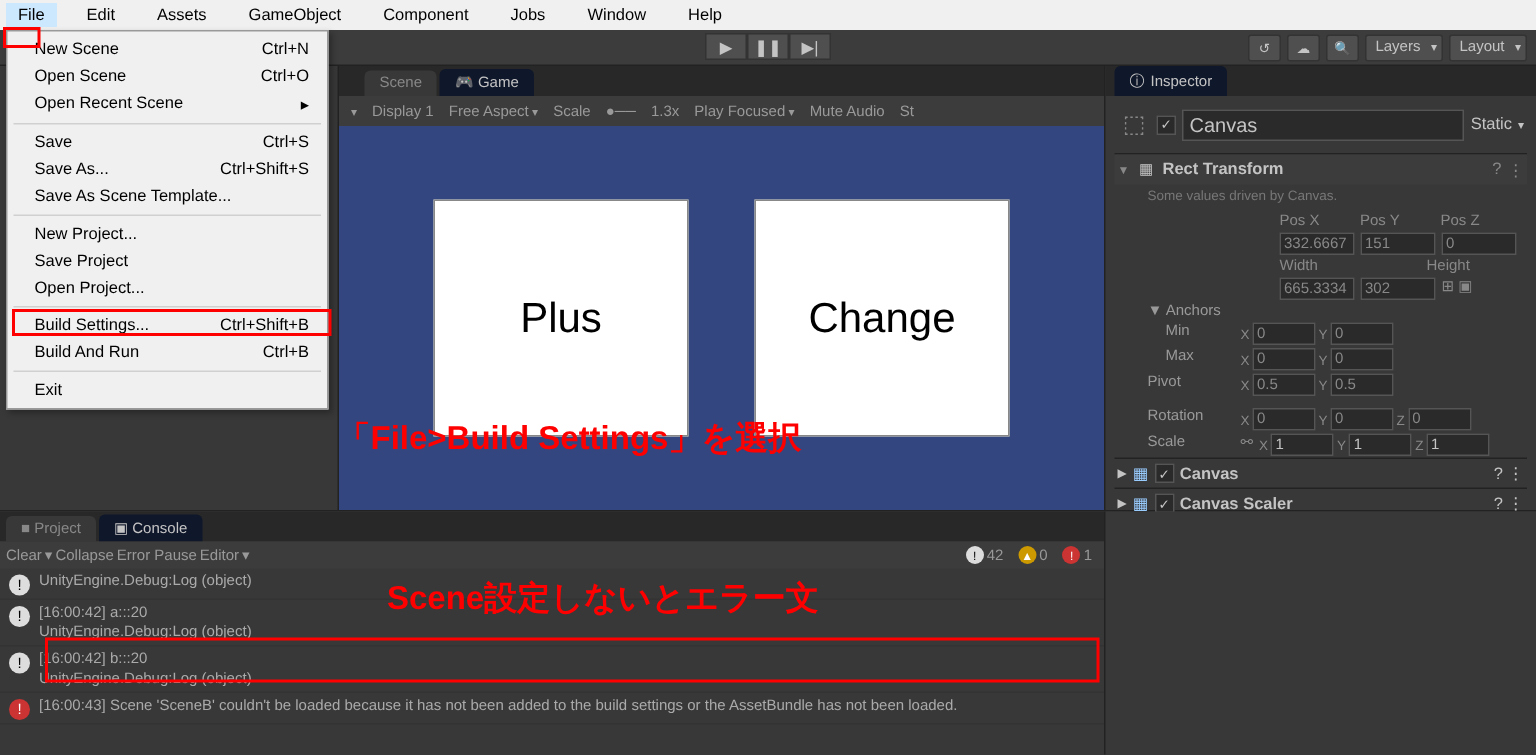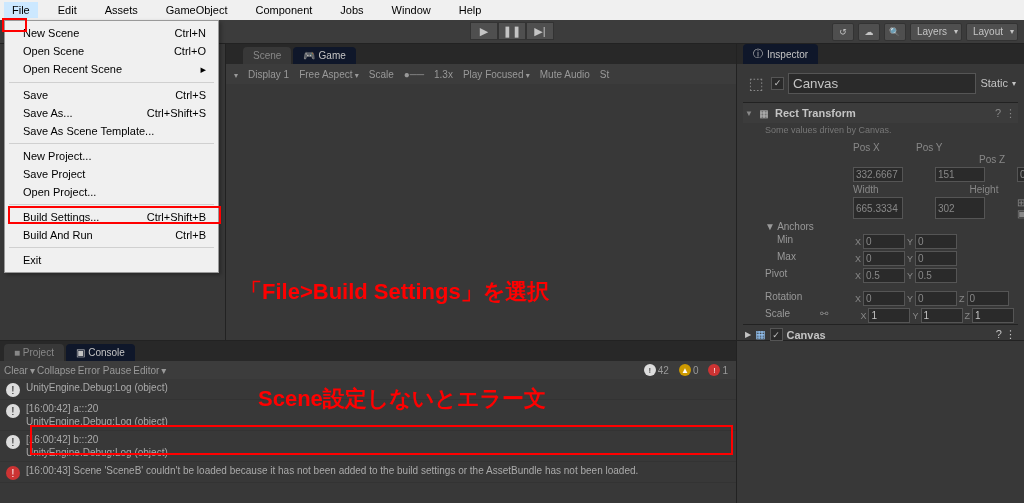--- a/index.html
+++ b/index.html
@@ -43,21 +43,21 @@
 .component-header .tri { font-size: 8px; color: #888; width: 8px; }
 .component-header .icon-box { width: 14px; height: 14px; display: flex; align-items: center; justify-content: center; font-size: 10px; }
 .component-header .title { flex: 1; font-weight: bold; }
 .component-header .gear { color: #888; cursor: pointer; }
 .sub-text { color: #777; font-size: 9px; padding: 2px 4px 6px 22px; }
 .vec3 { display: flex; gap: 2px; }
 .vec-field { display: flex; align-items: center; gap: 2px; }
 .vec-field label { color: #888; font-size: 9px; }
 .vec-field input { width: 42px; background: #2a2a2a; border: 1px solid #555; color: #888; padding: 1px 2px; font-size: 10px; }
 .vec-field input.editable { color: #c4c4c4; }
-.transform-row { display: flex; padding: 1px 4px 1px 22px; font-size: 10px; gap: 28px; }
+.transform-row { display: flex; padding: 1px 4px 1px 22px; font-size: 10px; }
 .transform-row .tlabel { width: 62px; color: #999; }
 .collapsed-row { display: flex; align-items: center; gap: 4px; padding: 3px 2px; border-top: 1px solid #222; }
 .bottom { display: flex; height: 187px; border-top: 1px solid #222; }
 .console-panel { flex: 1; background: #383838; display: flex; flex-direction: column; }
 .console-tabs { height: 20px; background: #282828; display: flex; align-items: flex-end; padding-left: 4px; }
 .console-toolbar { height: 18px; background: #3c3c3c; display: flex; align-items: center; gap: 2px; padding: 0 4px; font-size: 10px; color: #999; }
 .console-toolbar .fill { flex: 1; }
 .badge { display: flex; align-items: center; gap: 2px; padding: 0 4px; }
 .badge .circ { width: 12px; height: 12px; border-radius: 50%; display: flex; align-items: center; justify-content: center; font-size: 8px; color: #fff; }
 .console-list { flex: 1; overflow: hidden; }
@@ -155,20 +155,24 @@
       <span></span>
       <span class="nolabel">Display 1</span>
       <span>Free Aspect</span>
       <span class="nolabel">Scale</span>
       <span class="nolabel">●──</span>
       <span class="nolabel">1.3x</span>
       <span>Play Focused</span>
       <span class="nolabel">Mute Audio</span>
       <span class="nolabel">St</span>
     </div>
+    <div class="game-view">
+      <div class="game-btn">Plus</div>
+      <div class="game-btn">Change</div>
+    </div>
   </div>
 
   <div class="right-col">
     <div class="inspector-header">
       <div class="tab active">
           <span>ⓘ</span>
           <span>Inspector</span>
         </div>
     </div>
     <div class="inspector-body">
@@ -185,21 +189,21 @@
           <span class="tri">▼</span>
           <span class="icon-box">▦</span>
           <span class="title">Rect Transform</span>
           <span class="gear">?</span>
           <span class="gear">⋮</span>
         </div>
         <div class="sub-text">Some values driven by Canvas.</div>
         <div class="transform-row" style="padding-left:110px;">
           <span style="width:54px;color:#888;">Pos X</span>
           <span style="width:54px;color:#888;">Pos Y</span>
-          <span style="width:54px;color:#888;margin-top:12px;">Pos Z</span>
+          <span style="width:54px;color:#888;">Pos Z</span>
         </div>
         <div class="transform-row" style="padding-left:110px;">
           <input style="width: 50px; background: rgb(42, 42, 42); border: 1px solid rgb(85, 85, 85); color: rgb(136, 136, 136); padding: 1px 2px; font-size: 10px; margin-right: 4px;" value="332.6667">
           <input style="width: 50px; background: rgb(42, 42, 42); border: 1px solid rgb(85, 85, 85); color: rgb(136, 136, 136); padding: 1px 2px; font-size: 10px; margin-right: 4px;" value="151">
           <input style="width: 50px; background: rgb(42, 42, 42); border: 1px solid rgb(85, 85, 85); color: rgb(136, 136, 136); padding: 1px 2px; font-size: 10px;" value="0">
         </div>
         <div class="transform-row" style="padding-left:110px;">
           <span style="width:54px;color:#888;">Width</span>
           <span style="width:54px;color:#888;margin-left:44px;">Height</span>
         </div>
@@ -394,14 +398,14 @@
       </div>
     </div>
   </div>
   <div style="width:288px;background:#383838;border-left:1px solid #222;"></div>
 </div>
 
 <div class="highlight-box" style="top:18px;left:2px;width:25px;height:14px;"></div>
 <div class="highlight-box" style="top:206px;left:8px;width:213px;height:18px;"></div>
 <div class="highlight-box" style="top:425px;left:30px;width:703px;height:30px;"></div>
 
-<div class="annotation" style="top:277px;left:225px;padding-left:15px;">「File&gt;Build Settings」を選択</div>
+<div class="annotation" style="top:277px;left:225px;">「File&gt;Build Settings」を選択</div>
 <div class="annotation" style="top:384px;left:258px;">Scene設定しないとエラー文</div>
 
 </body></html>

